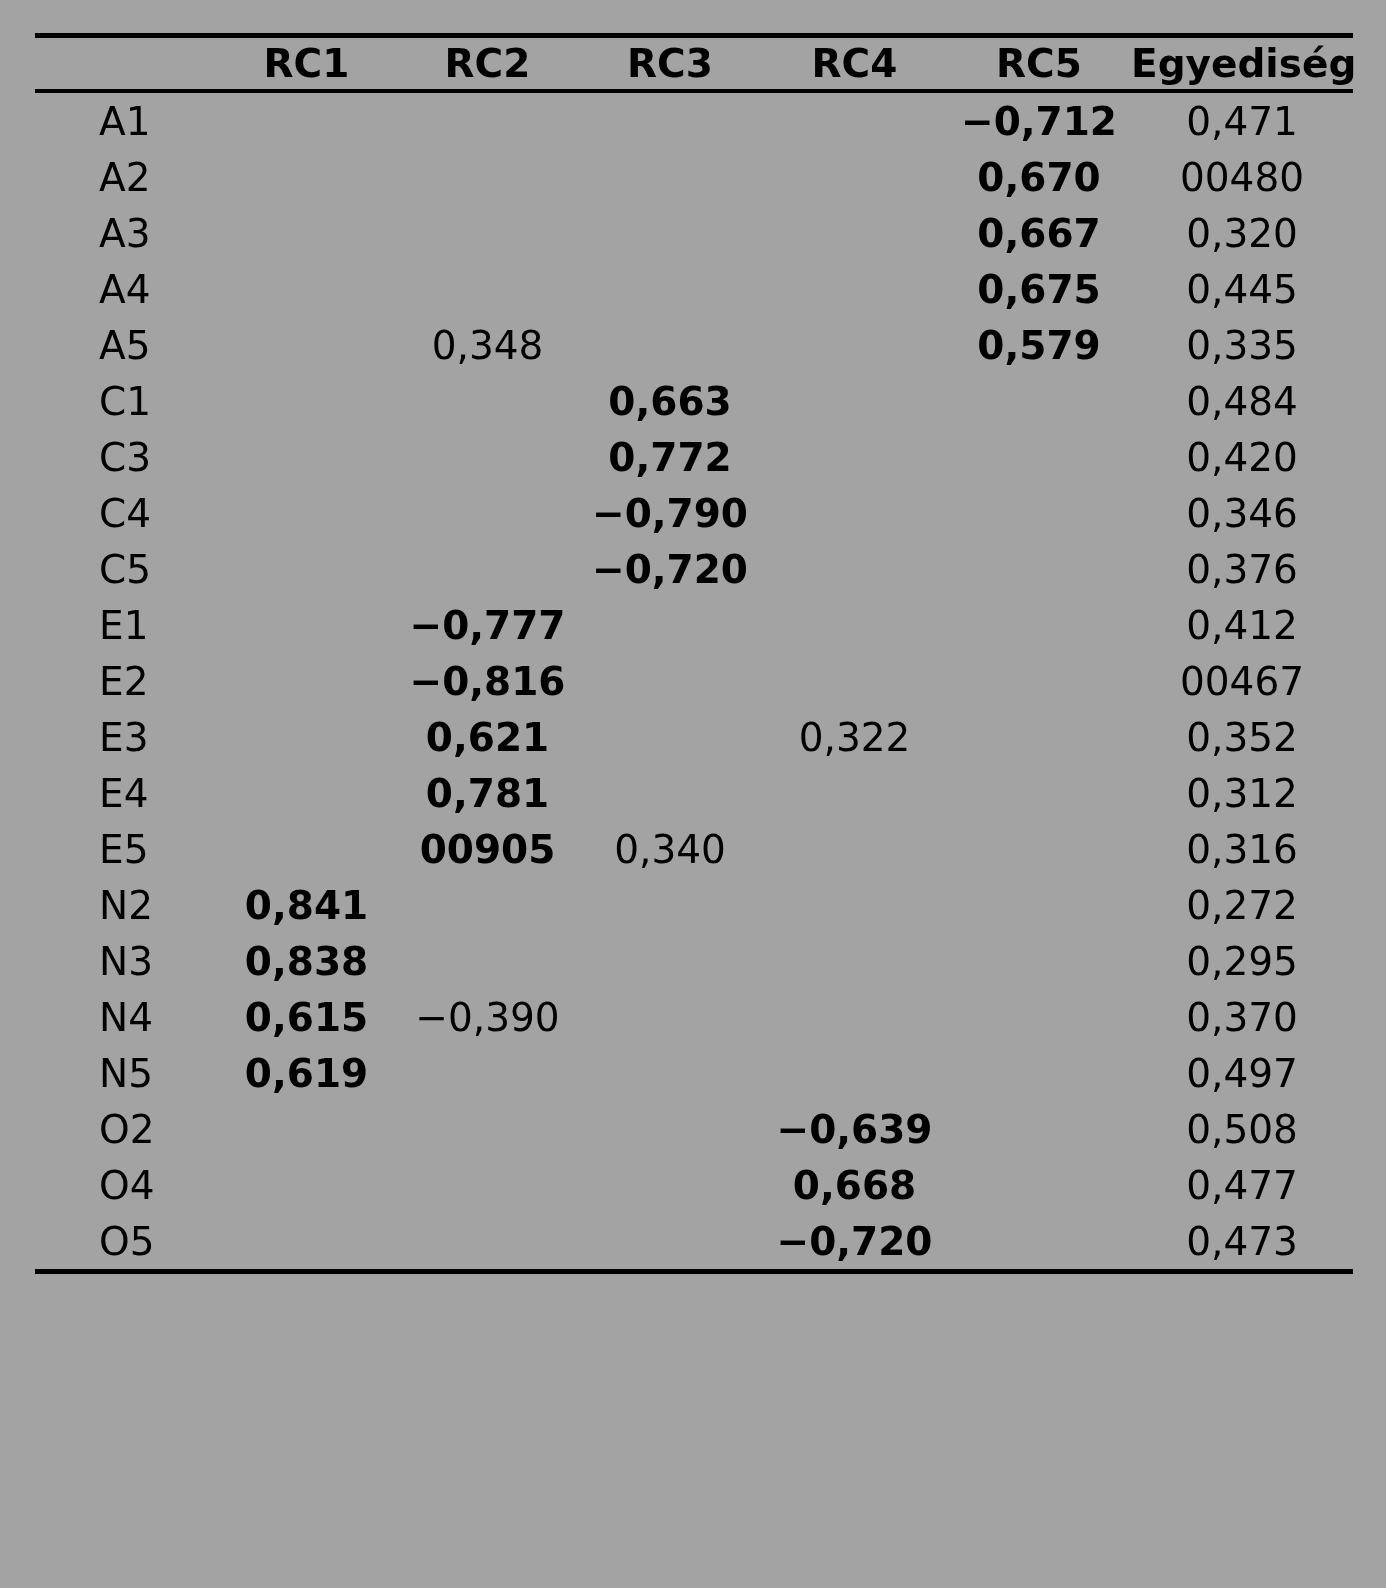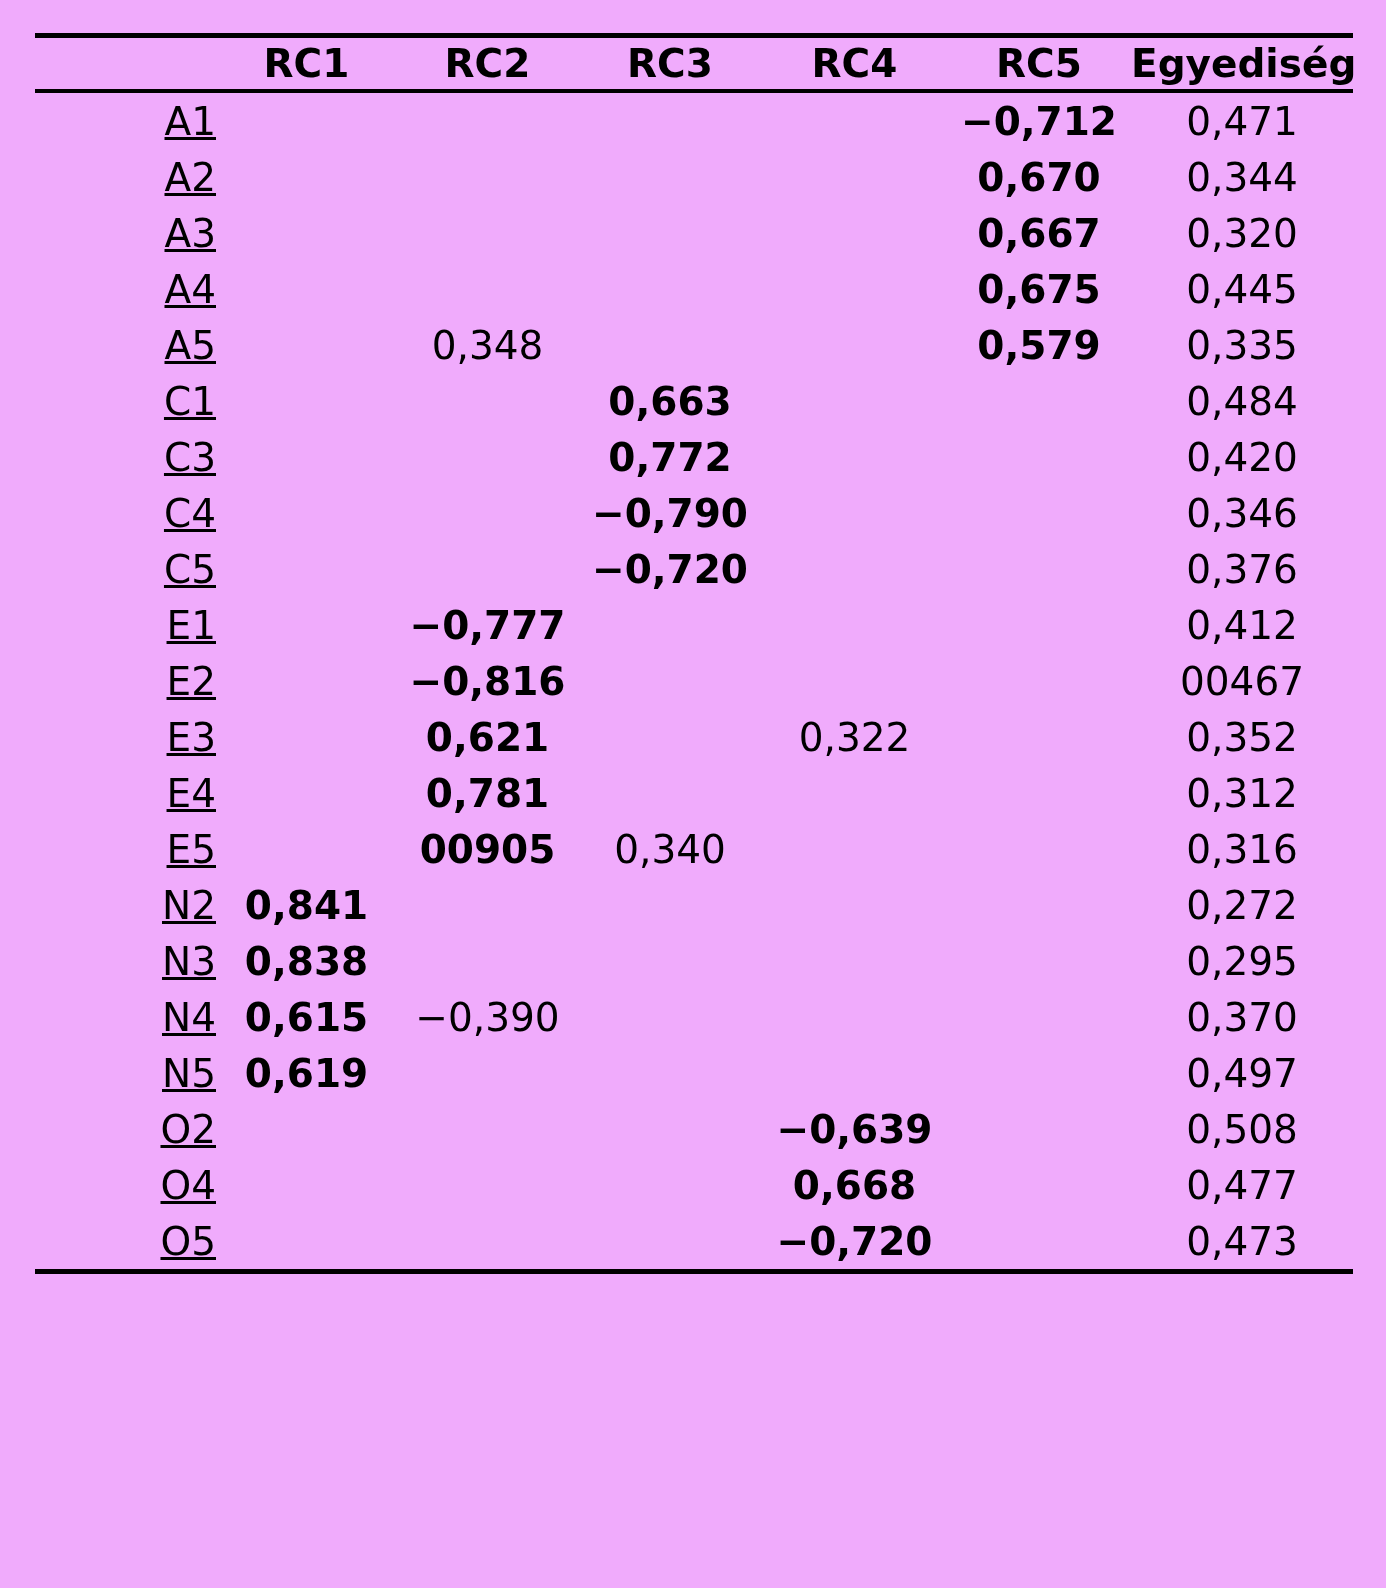--- a/index.html
+++ b/index.html
@@ -1,20 +1,20 @@
 <!DOCTYPE html>
 <html><head>
 <meta charset="utf-8">
 <style>
   html, body { margin: 0; padding: 0; background: #ffffff; }
   .page {
     position: relative;
     width: 1386px;
     height: 1588px;
-    background: #f0abfc;
+    background: #a3a3a3;
     color: #000000;
     font-family: "DejaVu Sans", sans-serif;
     overflow: hidden;
   }
   table.loadings {
     position: absolute;
     left: 35px;
     top: 33px;
     width: 1318px;
     border-collapse: collapse;
@@ -40,23 +40,22 @@
   }
   tbody td {
     height: 56px;
     padding: 0;
     text-align: center;
     vertical-align: middle;
     font-weight: normal;
     white-space: nowrap;
   }
   .lbl {
-    text-align: right;
+    text-align: left;
     padding-left: 64px !important;
-    text-decoration: underline;
   }
   td.b { font-weight: bold; }
 </style>
 </head>
 <body>
 
 <div class="page">
   <table class="loadings">
     <colgroup>
       <col class="c-label">
@@ -88,21 +87,21 @@
           <td class="b">−0,712</td>
           <td>0,471</td>
         </tr>
         <tr>
           <td class="lbl">A2</td>
           <td></td>
           <td></td>
           <td></td>
           <td></td>
           <td class="b">0,670</td>
-          <td>0,344</td>
+          <td>00480</td>
         </tr>
         <tr>
           <td class="lbl">A3</td>
           <td></td>
           <td></td>
           <td></td>
           <td></td>
           <td class="b">0,667</td>
           <td>0,320</td>
         </tr>

